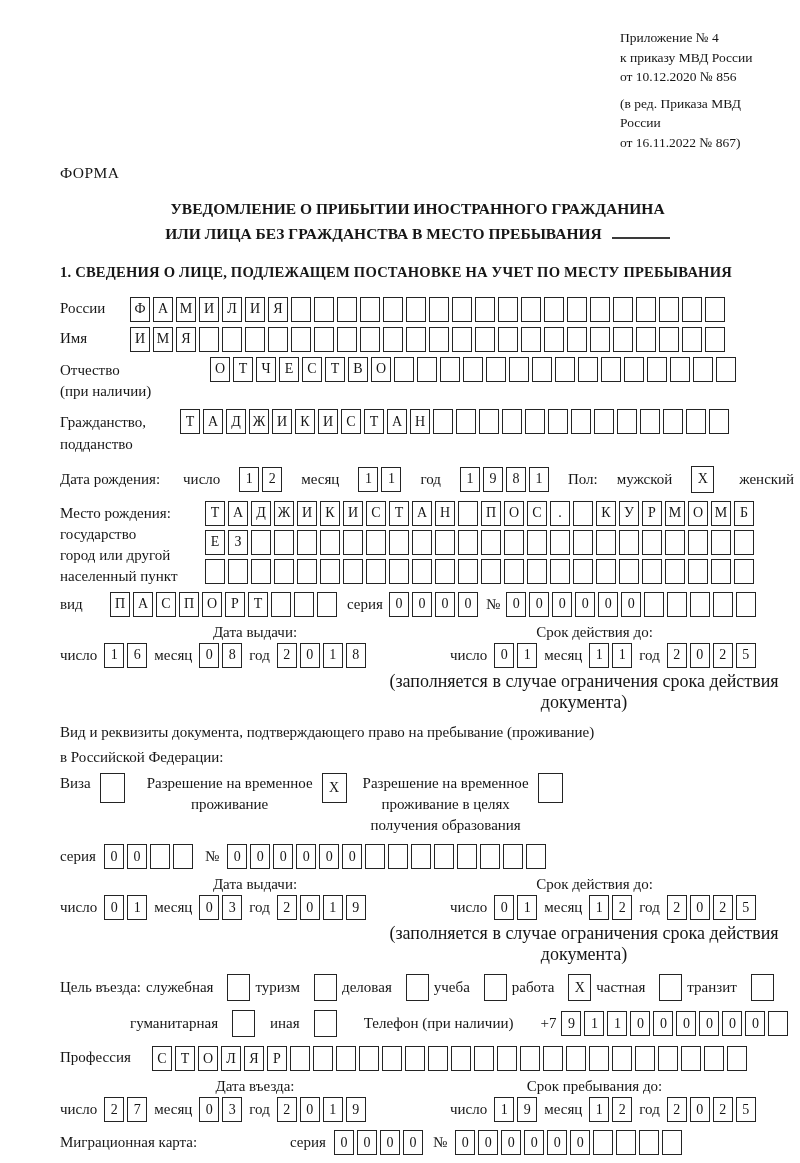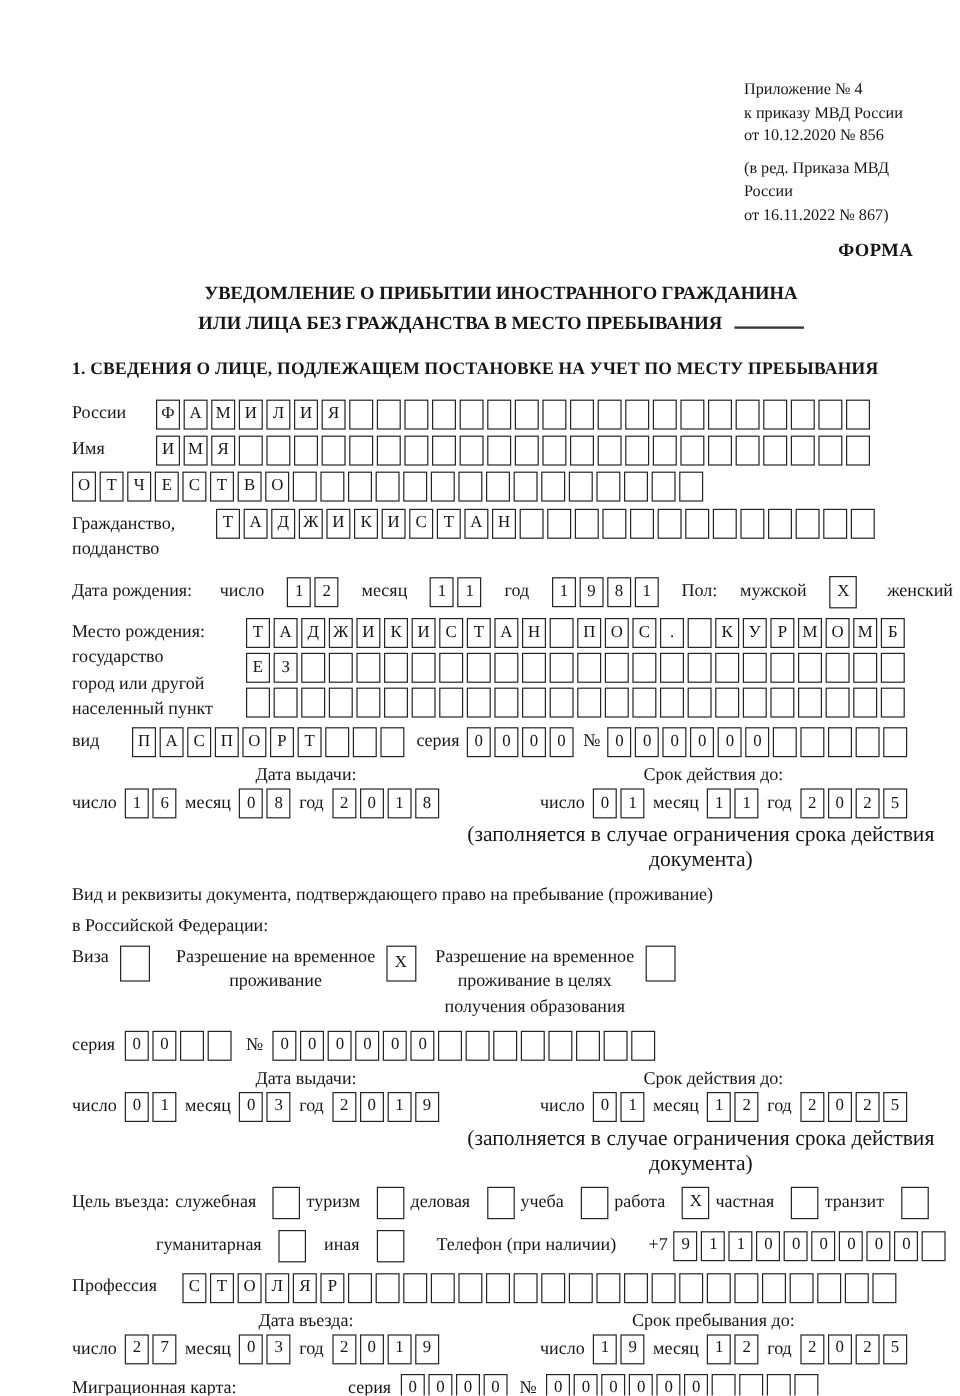--- a/index.html
+++ b/index.html
@@ -1,22 +1,22 @@
 <!DOCTYPE html>
 <html><head>
 <meta charset="utf-8">
 <style>
   *{box-sizing:border-box;margin:0;padding:0}
   body{width:800px;height:1163px;overflow:hidden;background:#ffffff;color:#161616;
        font-family:"Liberation Serif","DejaVu Serif",serif;font-size:15px;}
-  .page{width:800px;height:1050px;padding:28px 25px 0 60px;margin-top:36px;}
+  .page{width:800px;height:1050px;padding:28px 25px 0 60px;}
   .pre{white-space:pre-line}
   .hdr{margin-left:560px;font-size:13.5px;line-height:1.45}
   .hdr-amend{margin-top:7px}
-  .forma{font-weight:bold;font-size:15.5px;text-align:right;padding-right:14px;margin-top:12px;letter-spacing:.4px}
+  .forma{font-weight:normal;font-size:15.5px;text-align:left;padding-right:14px;margin-top:12px;letter-spacing:.4px}
   .title{margin-top:14px;text-align:center;font-weight:bold;font-size:15.5px;line-height:1.62}
   .t-underline{display:inline-block;width:58px;border-bottom:2.2px solid #3a3a3a;height:13px;margin-left:10px}
   .sec{margin-top:17px;font-weight:bold;font-size:14.6px;letter-spacing:.2px}
   .row{display:flex;align-items:flex-start}
   .boxes{display:inline-flex;gap:3px;flex:0 0 auto}
   .cell{flex:0 0 auto;display:inline-flex;align-items:center;justify-content:center;
         width:20px;height:25px;border:1.7px solid #242424;font-size:14px;background:#fff}
   .cb .cell{width:23px;height:27px}
   .cb-lg .cell{width:25px;height:30px}
   .lbl{flex:0 0 auto}
@@ -117,20 +117,22 @@
         <span class="cell"></span>
         <span class="cell"></span>
         <span class="cell"></span>
         <span class="cell"></span>
         <span class="cell"></span>
         <span class="cell"></span>
       </span>
   </div>
 
   <div class="row" style="margin-top:5px">
+    <span class="lbl pre" style="width:150px;padding-top:3px;line-height:1.45">Отчество
+(при наличии)</span>
     <span class="boxes">
         <span class="cell">О</span>
         <span class="cell">Т</span>
         <span class="cell">Ч</span>
         <span class="cell">Е</span>
         <span class="cell">С</span>
         <span class="cell">Т</span>
         <span class="cell">В</span>
         <span class="cell">О</span>
         <span class="cell"></span>

